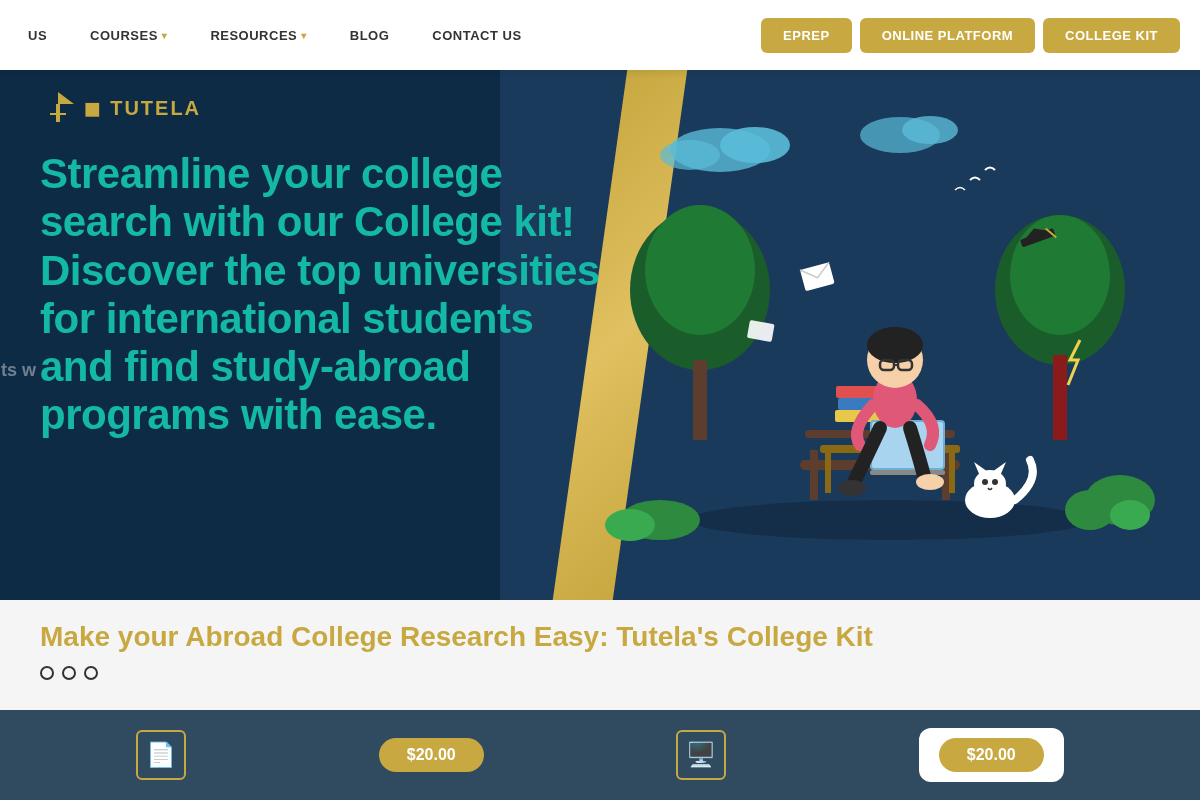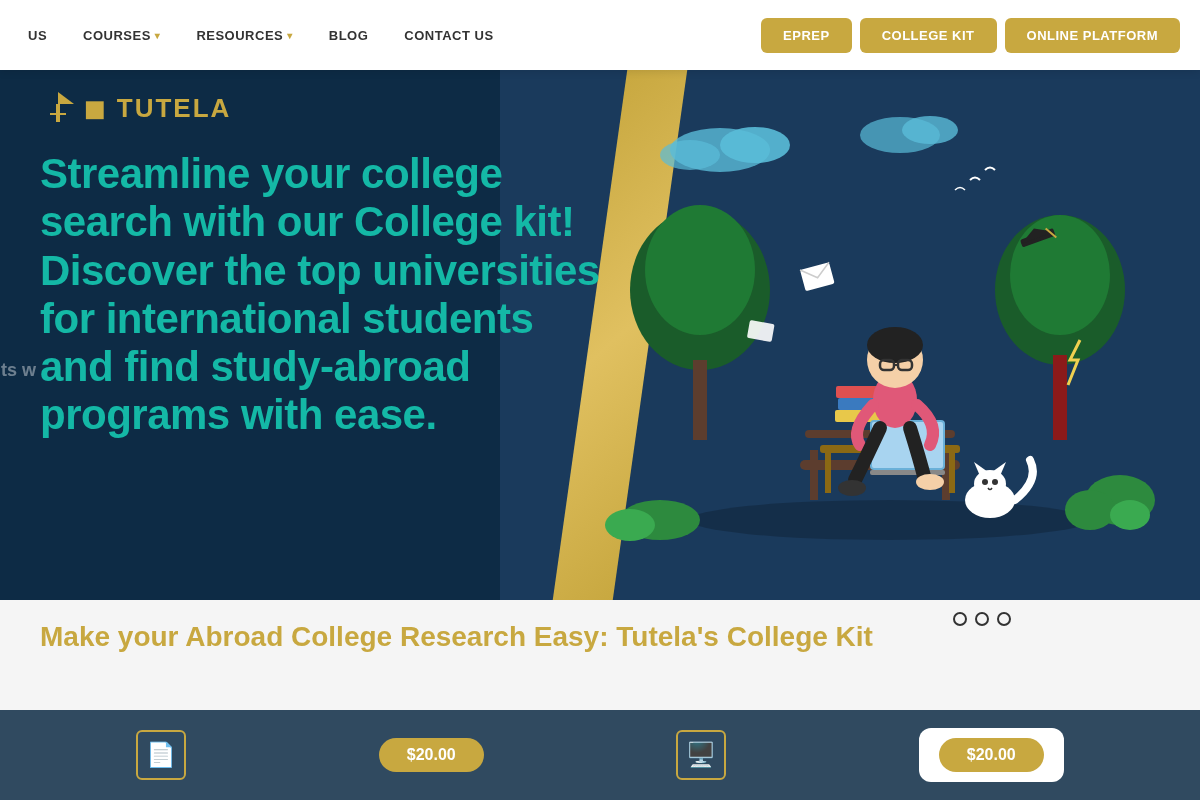--- a/index.html
+++ b/index.html
@@ -22,21 +22,21 @@
       background: #fff;
       display: flex;
       align-items: center;
       z-index: 100;
       box-shadow: 0 2px 8px rgba(0,0,0,0.1);
     }
 
     .nav-links-left {
       display: flex;
       align-items: center;
-      gap: 0;
+      gap: 7px;
       padding-left: 10px;
       flex: 1;
     }
 
     .nav-link {
       font-size: 13px;
       font-weight: 700;
       color: #333;
       text-transform: uppercase;
       padding: 0 18px;
@@ -148,21 +148,21 @@
       align-items: center;
       gap: 8px;
     }
 
     .logo-icon {
       width: 36px;
       height: 36px;
     }
 
     .logo-text {
-      font-size: 26px;
+      font-size: 20px;
       font-weight: 900;
       color: #fff;
       letter-spacing: 2px;
       text-transform: uppercase;
     }
 
     .logo-text span {
       color: #c8a840;
     }
 
@@ -208,21 +208,21 @@
       z-index: 5;
     }
 
     .bottom-content {
       position: absolute;
       top: 0;
       left: 0;
       width: 100%;
       height: 100%;
       display: flex;
-      flex-direction: row;
+      flex-direction: column;
     }
 
     .bottom-title {
       padding: 20px 40px 0;
       font-size: 28px;
       font-weight: 900;
       color: #c8a840;
       line-height: 1.2;
     }
 
@@ -311,22 +311,22 @@
     </span>
     <span class="nav-link">
       <span>RESOURCES</span>
       <span class="chevron">▾</span>
     </span>
     <span class="nav-link">BLOG</span>
     <span class="nav-link">CONTACT US</span>
   </div>
   <div class="nav-buttons-right">
     <button class="nav-btn btn-eprep">ePREP</button>
+    <button class="nav-btn btn-online-platform">ONLINE PLATFORM</button>
     <button class="nav-btn btn-college-kit">COLLEGE KIT</button>
-    <button class="nav-btn btn-online-platform">ONLINE PLATFORM</button>
   </div>
 </nav>
 
 <section class="hero">
   <div class="diagonal-left"></div>
   <div class="diagonal-right"></div>
   <div class="gold-stripe"></div>
 
   <div class="logo-area">
     <svg class="logo-icon" viewBox="0 0 36 36" fill="none">

